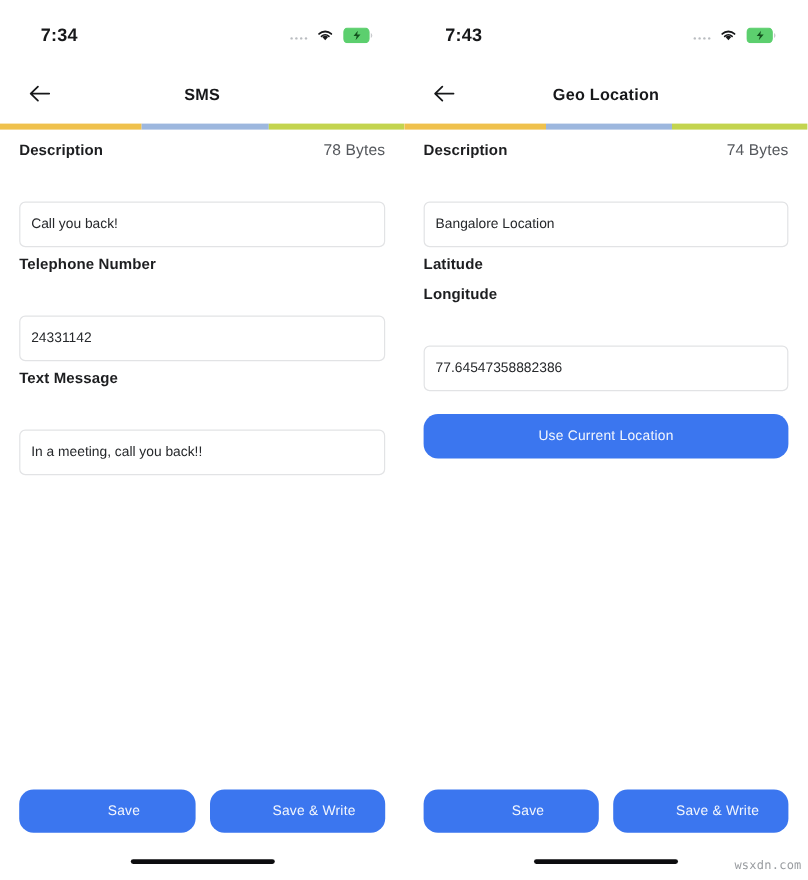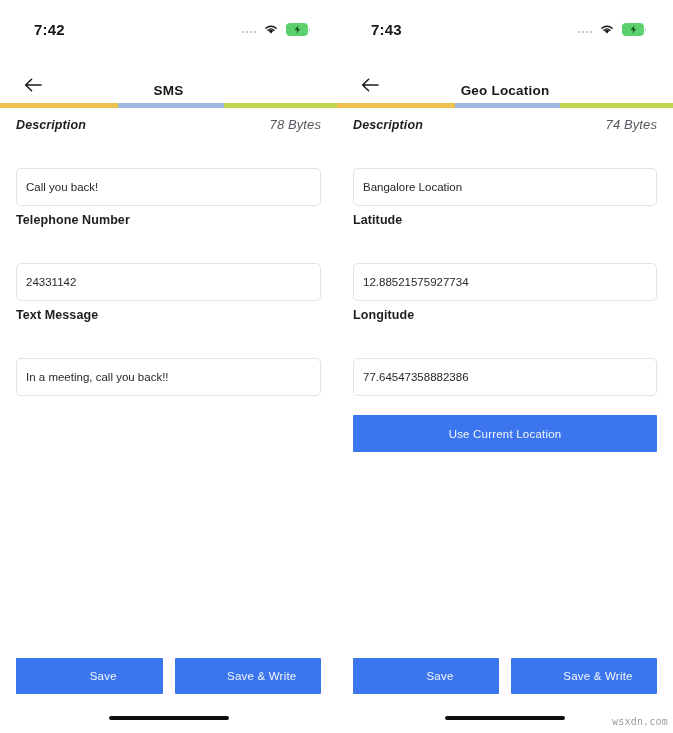--- a/index.html
+++ b/index.html
@@ -60,21 +60,21 @@
     border-radius: 50%;
     background: #b9bcc0;
   }
   .wifi-icon { width: 16px; height: 12px; display: block; }
   .battery-icon { width: 25px; height: 13px; display: block; }
 
   
   .nav-bar {
     height: 40px;
     display: flex;
-    align-items: flex-end;
+    align-items: center;
     position: relative;
     padding: 0 20px;
   }
   .back-btn {
     width: 26px;
     height: 26px;
     display: flex;
     align-items: center;
     justify-content: center;
     cursor: pointer;
@@ -106,21 +106,20 @@
   
   .form {
     padding: 0 16px;
     padding-top: 9px;
   }
   .field-head {
     display: flex;
     align-items: baseline;
     justify-content: space-between;
     padding-bottom: 4px;
-    font-style: italic;
   }
   .label {
     font-size: 12.5px;
     font-weight: bold;
     color: #1d1e20;
     letter-spacing: 0.1px;
   }
   .bytes {
     font-size: 13px;
     color: #55585d;
@@ -144,21 +143,21 @@
     margin-top: 32px;
   }
   .field { margin-bottom: 7px; }
   .field .label { display: block; padding-bottom: 4px; }
 
   .primary-btn {
     width: 100%;
     height: 37px;
     background: #3b76ef;
     border: none;
-    border-radius: 1px;
+    border-radius: 12px;
     color: #f3f6fd;
     font-family: "Liberation Sans", sans-serif;
     font-size: 11.5px;
     letter-spacing: 0.2px;
     cursor: pointer;
     display: flex;
     align-items: center;
     justify-content: center;
   }
   .use-loc-wrap { margin-top: 19px; }
@@ -197,21 +196,21 @@
   }
 </style>
 </head>
 <body>
 
 <div class="screens">
 
   <div class="phone left">
 
     <div class="status-bar">
-      <div class="status-time">7:42</div>
+      <div class="status-time">7:34</div>
       <div class="status-right">
         <span class="signal-dots">
             <i></i>
             <i></i>
             <i></i>
             <i></i>
           </span>
         <span>
           <svg class="wifi-icon" viewBox="0 0 16 12">
               <path d="M8 10.6 L5.6 7.9 a3.6 3.6 0 0 1 4.8 0 Z" fill="#17181a"></path>
@@ -319,21 +318,20 @@
       <div class="field-head">
         <span class="label">Description</span>
         <span class="bytes">74 Bytes</span>
       </div>
       <div style="margin-bottom:7px">
         <div class="input" title="Description">Bangalore Location</div>
       </div>
 
       <div class="field">
         <span class="label">Latitude</span>
-        <div class="input" title="Latitude">12.88521575927734</div>
       </div>
 
       <div class="field">
         <span class="label">Longitude</span>
         <div class="input" title="Longitude">77.64547358882386</div>
       </div>
 
       <div class="use-loc-wrap">
         <button class="primary-btn">Use Current Location</button>
       </div>

